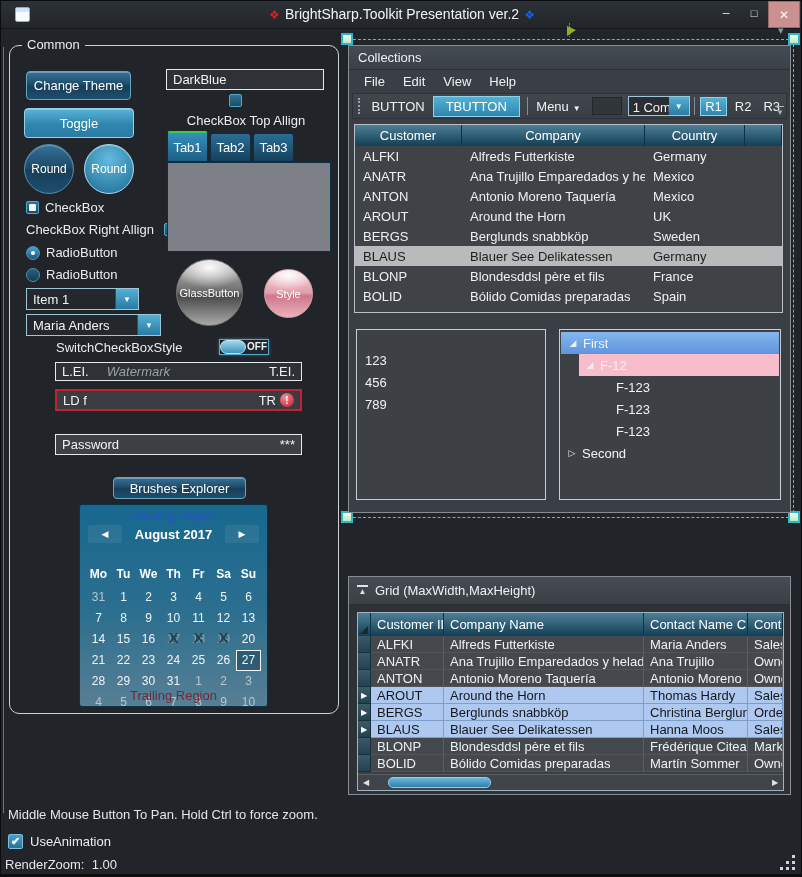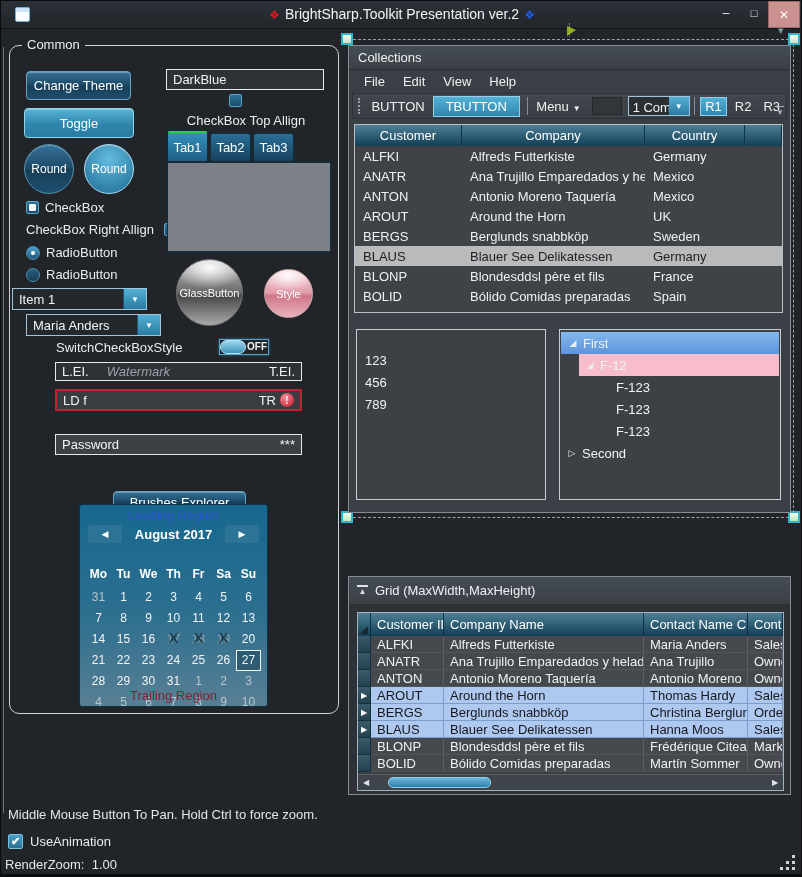--- a/index.html
+++ b/index.html
@@ -24,21 +24,21 @@
   .left-edge{position:absolute;left:2px;top:46px;width:1px;height:766px;background:#6d747b}
   .groupbox{position:absolute;left:8px;top:44px;width:330px;height:669px;border:1px solid #ccd2d7;border-radius:10px}
   .gb-legend{position:absolute;left:12px;top:-9px;background:#212529;padding:0 5px;font-size:13px;color:#e9ecef}
 
   .btn{position:absolute;display:flex;align-items:center;justify-content:center;color:#fff;border-radius:4px;border:1px solid #69a3c2;background:linear-gradient(#35719a,#1d4a66 48%,#163e58 52%,#1e4f6e);box-shadow:inset 0 1px 0 rgba(255,255,255,.3)}
   .btn-change{left:25px;top:70px;width:105px;height:29px}
   .btn-toggle{left:23px;top:107px;width:110px;height:30px;background:linear-gradient(#59b4d8,#2f86ad 55%,#2a7ba2);border-color:#93d2ea}
   .btn-round{border-radius:50%;font-size:12px}
   .btn-round1{left:23px;top:143px;width:50px;height:50px;background:radial-gradient(circle at 50% 30%,#30complete,#17374c),radial-gradient(circle at 50% 30%,#2f6f93,#17374c 80%);border-color:#4e8fac}
   .btn-round2{left:83px;top:143px;width:50px;height:50px;background:radial-gradient(circle at 50% 30%,#62bbde,#2b7ba3 80%);border-color:#abdaee}
-  .btn-brushes{left:112px;top:490px;width:133px;height:22px}
+  .btn-brushes{left:112px;top:476px;width:133px;height:22px}
 
   .cb{width:13px;height:13px;border:1px solid #58a7cf;border-radius:2px;background:linear-gradient(#2f7396,#1c4c68);position:relative;flex:none}
   .cb .cb-inner{position:absolute;left:2px;top:2px;width:7px;height:7px;background:#f4f7f9;border-radius:1px}
   .row-flex{position:absolute;display:flex;align-items:center;gap:6px}
   .radio{width:14px;height:14px;border-radius:50%;border:1px solid #4d92b4;background:linear-gradient(#27607f,#173c52);position:relative;flex:none}
   .radio.on{background:linear-gradient(#4ba3cc,#1f597a)}
   .radio.on::after{content:"";position:absolute;left:4px;top:4px;width:4px;height:4px;border-radius:50%;background:#fff}
 
   .combo{position:absolute;height:22px;background:#24282c;border:1px solid #9fc6d8;display:flex;align-items:center;color:#f0f3f5}
   .combo .combo-text{flex:1;padding-left:6px}
@@ -199,21 +199,21 @@
   </div>
   <div class="row-flex" style="left:25px;top:244px">
     <span class="radio on"></span>
     <span>RadioButton</span>
   </div>
   <div class="row-flex" style="left:25px;top:266px">
     <span class="radio"></span>
     <span>RadioButton</span>
   </div>
 
-  <div class="combo" style="left:11px;top:287px;width:135px">
+  <div class="combo" style="left:25px;top:287px;width:113px">
     <span class="combo-text nowrap">Item 1</span>
     <span class="combo-btn">▼</span>
   </div>
   <div class="combo" style="left:25px;top:313px;width:135px">
     <span class="combo-text nowrap">Maria Anders</span>
     <span class="combo-btn">▼</span>
   </div>
 
   <div class="glass-btn glass-gray">GlassButton</div>
   <div class="glass-btn glass-pink">Style</div>

